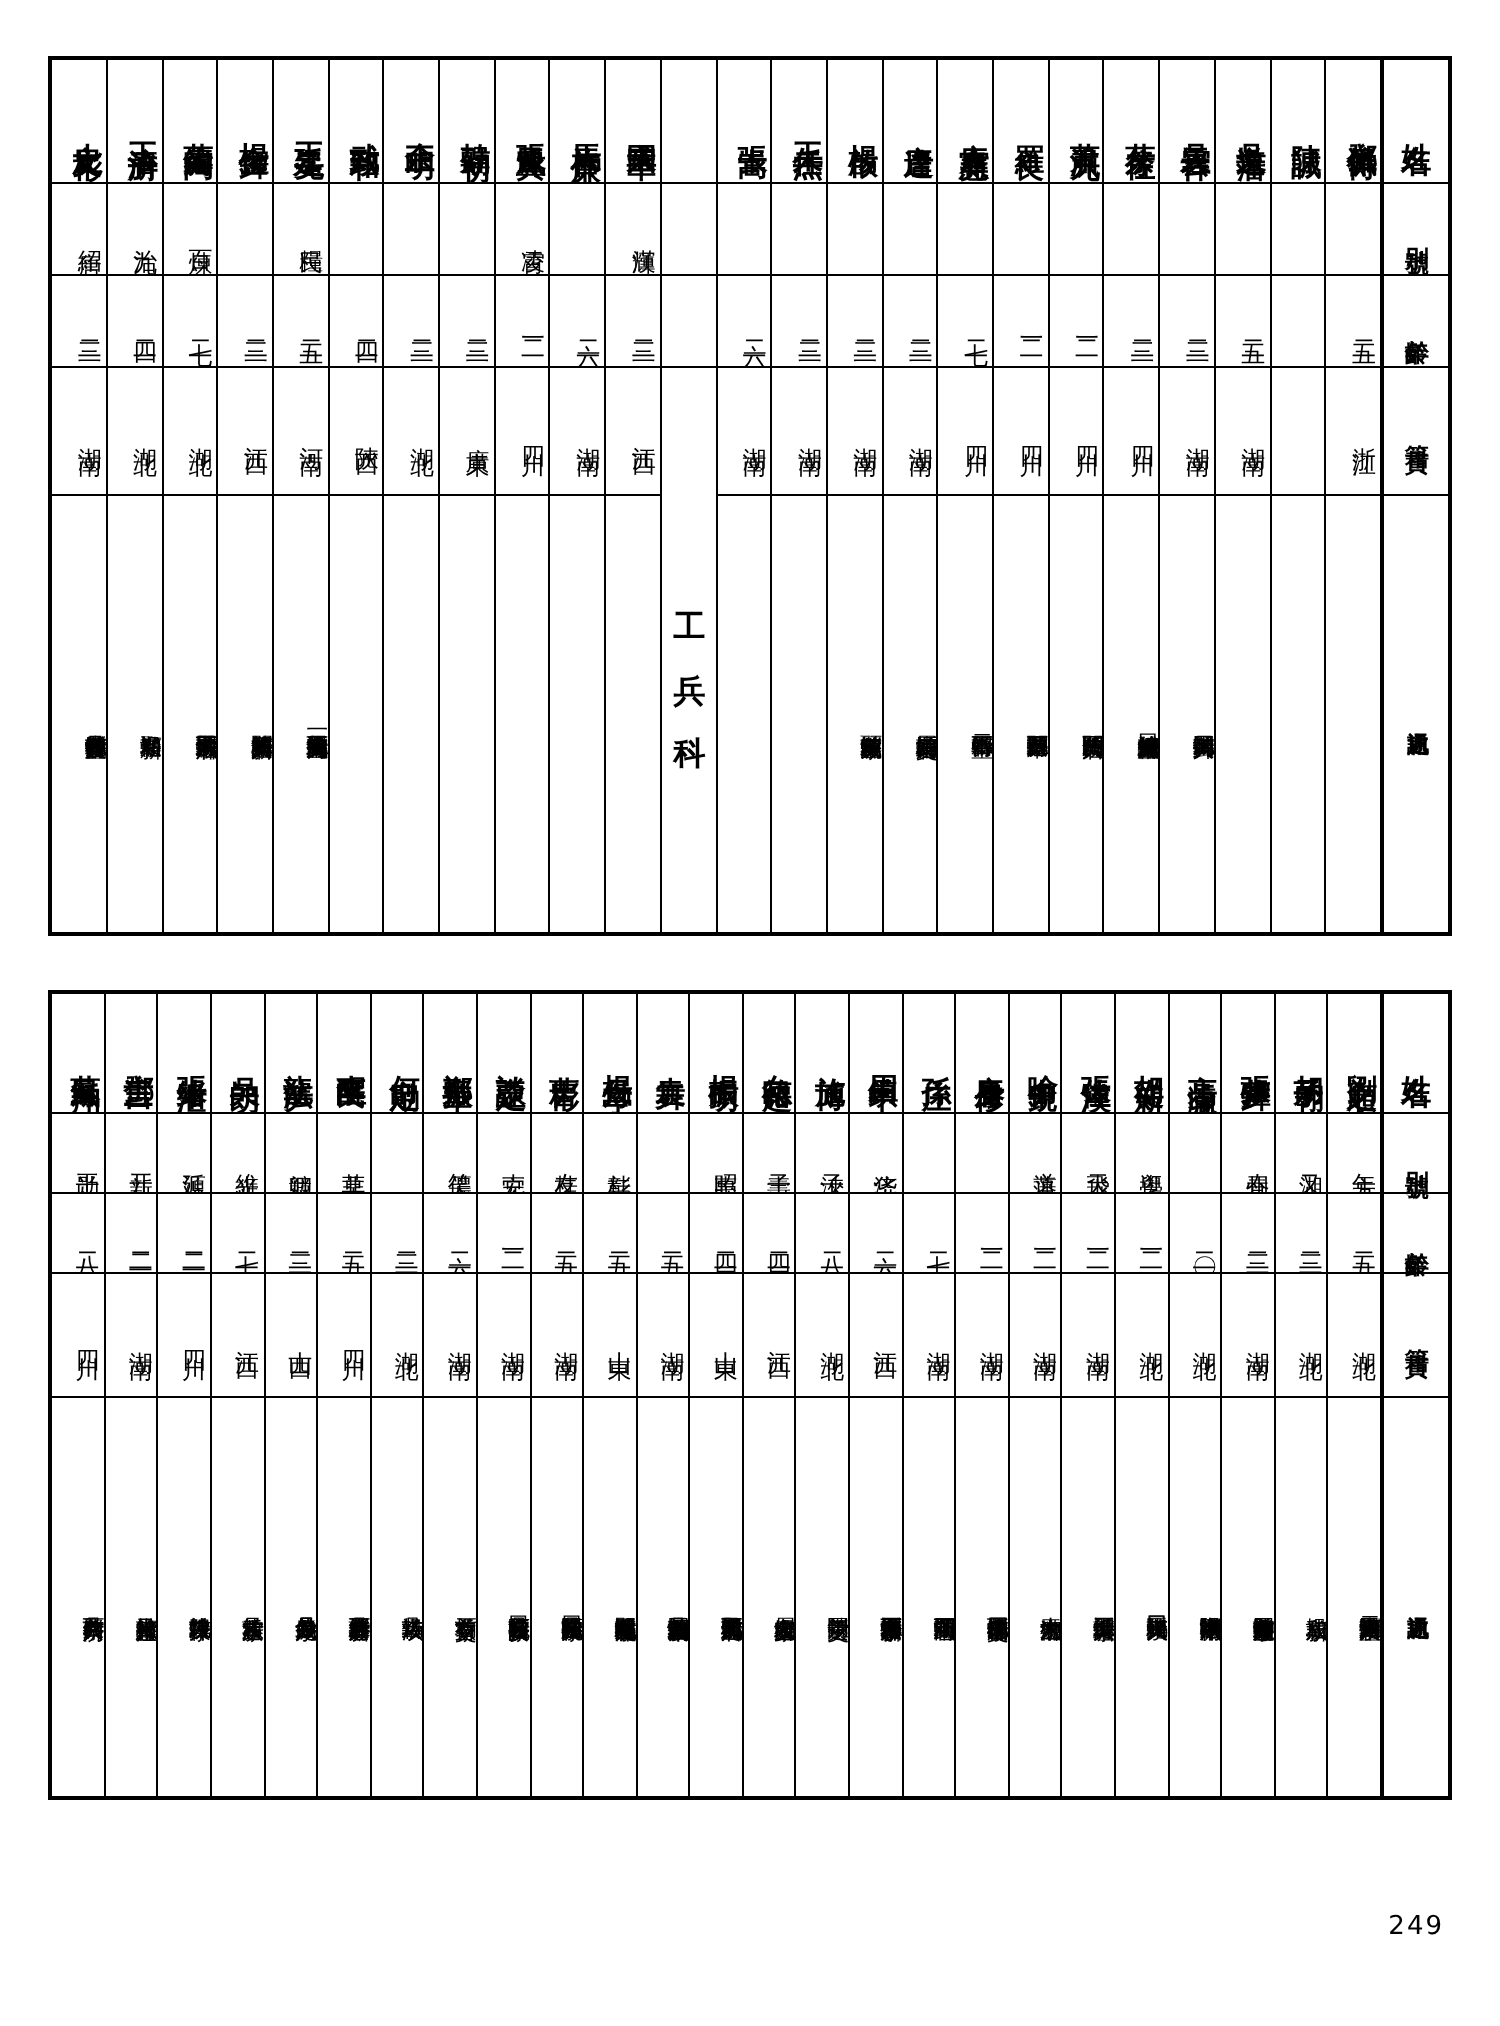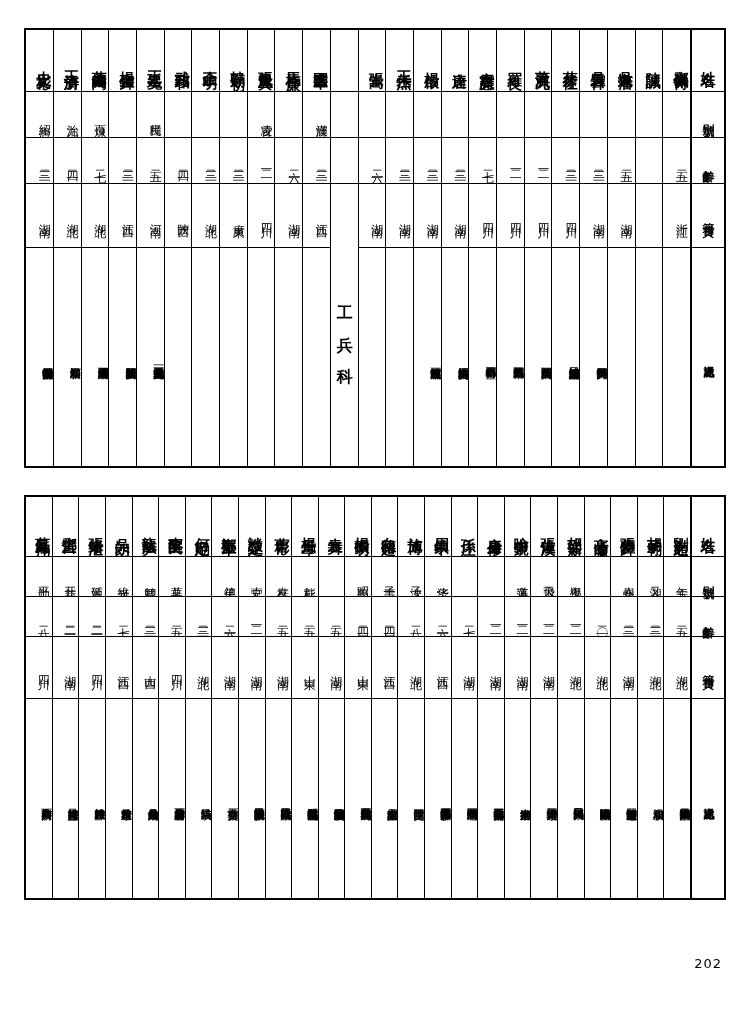--- a/index.html
+++ b/index.html
@@ -950,14 +950,14 @@
           <div class="cell r-native">
             <span>四川</span>
           </div>
           <div class="cell r-addr">
             <span class="addr-text">广济县西门蔡聚兴转</span>
           </div>
         </div>
       </div>
   </div>
 
-  <div class="pagenum">202</div>
+  <div class="pagenum">249</div>
 </div>
 
 </body></html>

